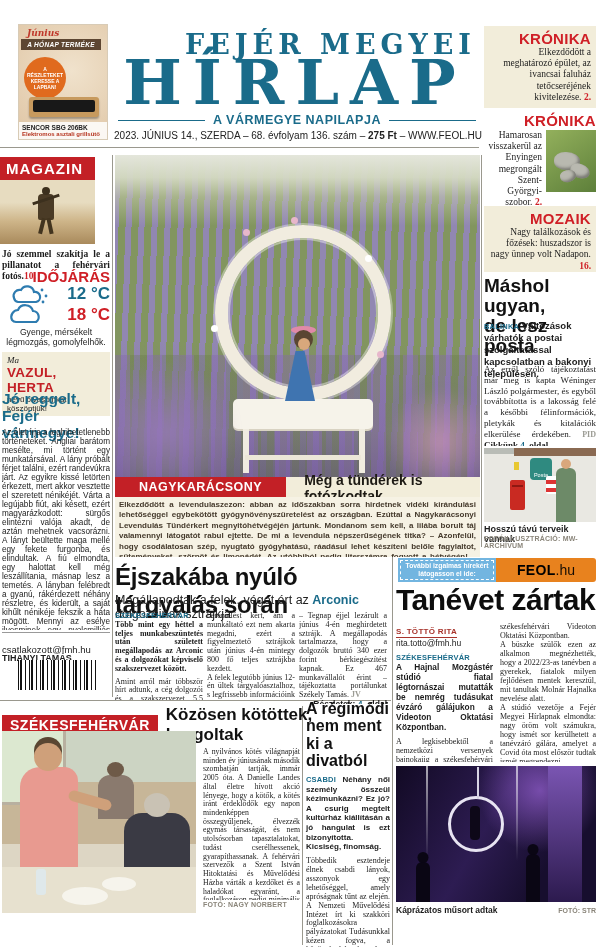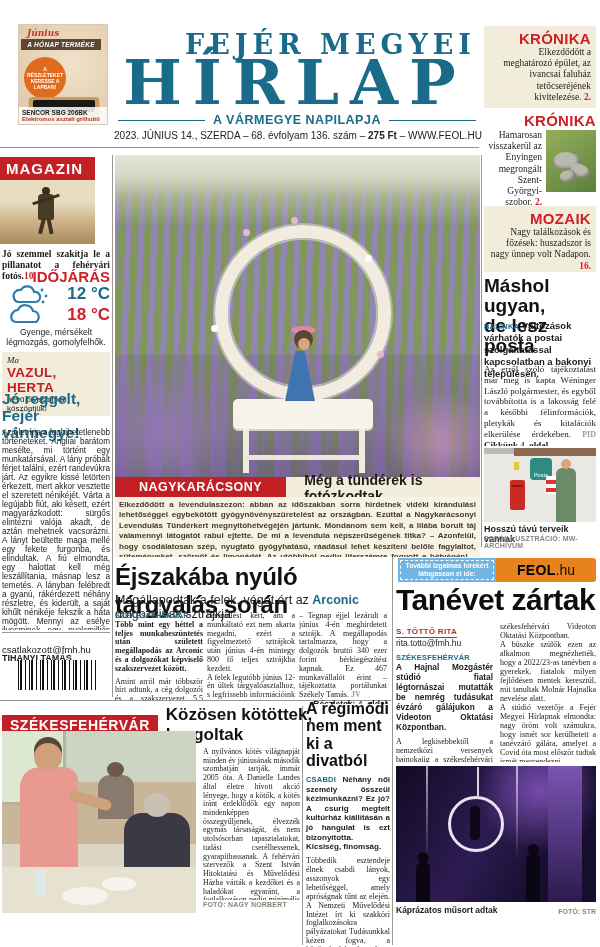--- a/index.html
+++ b/index.html
@@ -7,21 +7,21 @@
     font-family:"Liberation Sans",sans-serif;color:#1c1c1c;}
   .abs{position:absolute}
   .prelines{white-space:pre-line}
   .just{text-align:justify}
   .teal{color:#1a6b8a}
   .red{color:#cf1f26}
   .serif{font-family:"Liberation Serif",serif}
   .ovh{overflow:hidden}
 
   
-  #ad-box{left:18px;top:24px;width:90px;height:101px;background:radial-gradient(circle at 60% 40%,#f0e2cc,#dfc5a4);border:1px solid #d8cbb6}
+  #ad-box{left:18px;top:24px;width:90px;height:116px;background:radial-gradient(circle at 60% 40%,#f0e2cc,#dfc5a4);border:1px solid #d8cbb6}
   #ad-month{position:absolute;left:8px;top:3px;font-family:"DejaVu Serif",serif;font-style:italic;font-size:9px;color:#c0392b;font-weight:bold}
   #ad-ribbon{position:absolute;left:2px;top:14px;width:80px;background:#5d4632;color:#fff;font-size:6.5px;font-weight:bold;font-style:italic;text-align:center;padding:2px 0;letter-spacing:.3px}
   #ad-circle{position:absolute;left:5px;top:32px;width:42px;height:42px;border-radius:50%;background:#e06a1e;color:#fff;font-size:5px;font-weight:bold;text-align:center;display:flex;align-items:center;justify-content:center;line-height:1.25;padding:3px}
   #ad-grill{position:absolute;left:10px;top:72px;width:70px;height:20px;background:#c79a5e;border-radius:3px;box-shadow:0 2px 2px rgba(0,0,0,.3)}
   #ad-grill::after{content:"";position:absolute;left:4px;top:3px;width:62px;height:12px;background:#181818;border-radius:2px}
   #ad-strip{position:absolute;left:0;bottom:0;width:100%;background:rgba(255,255,255,.85);padding:2px 3px}
   #ad-product{font-size:6.5px;font-weight:bold;color:#222}
   #ad-desc{font-size:6px;font-weight:bold;color:#b5341f}
 
   #logo1{left:118px;top:31px;width:358px;text-align:right;font-family:"DejaVu Serif",serif;font-weight:bold;font-size:27px;letter-spacing:5px;color:#1a6b8a;line-height:1}
@@ -166,21 +166,21 @@
   #tan-c2{left:500px;top:622px;width:96px;height:140px;font-family:"Liberation Serif",serif;font-size:8px;line-height:1.13}
   #tan-photo{left:396px;top:766px;width:200px;height:136px;overflow:hidden;
     background:radial-gradient(circle at 72% 18%,rgba(186,120,255,.55),rgba(186,120,255,0) 34%),linear-gradient(120deg,#120a24,#2d1c52 45%,#170e2e 75%)}
   #hoop{position:absolute;left:52px;top:30px;width:56px;height:56px;border-radius:50%;border:3px solid #e8e4f2}
   #hoop::before{content:"";position:absolute;left:26px;top:-32px;width:2px;height:32px;background:#d8d4e4}
   #hooper{position:absolute;left:74px;top:40px;width:10px;height:34px;background:#0d0818;border-radius:4px}
   .silh{position:absolute;bottom:0;background:#0a0614;border-radius:6px 6px 0 0}
   .silh::before{content:"";position:absolute;left:50%;top:-10px;width:11px;height:11px;border-radius:50%;background:#0a0614;transform:translateX(-50%)}
   #drape{position:absolute;right:14px;top:0;width:34px;height:100%;background:linear-gradient(180deg,#7a55b2,#2c1a4e)}
   .beam{position:absolute;top:0;width:2px;height:70%;background:linear-gradient(180deg,rgba(255,255,255,.65),rgba(255,255,255,0))}
-  #tan-caprow{left:396px;top:905px;width:200px;display:flex;justify-content:space-between;align-items:flex-end}
+  #tan-caprow{left:396px;top:905px;width:200px;display:flex;justify-content:space-between;align-items:center}
   #tan-cap{font-size:8.5px;font-weight:bold}
   #tan-credit{font-size:7px;font-weight:bold;color:#8a857a}
 </style>
 </head>
 <body>
 
 <div class="abs" id="ad-box">
   <div id="ad-month">Június</div>
   <div id="ad-ribbon">A HÓNAP TERMÉKE</div>
   <div id="ad-circle">A RÉSZLETEKET KERESSE A LAPBAN!</div>

